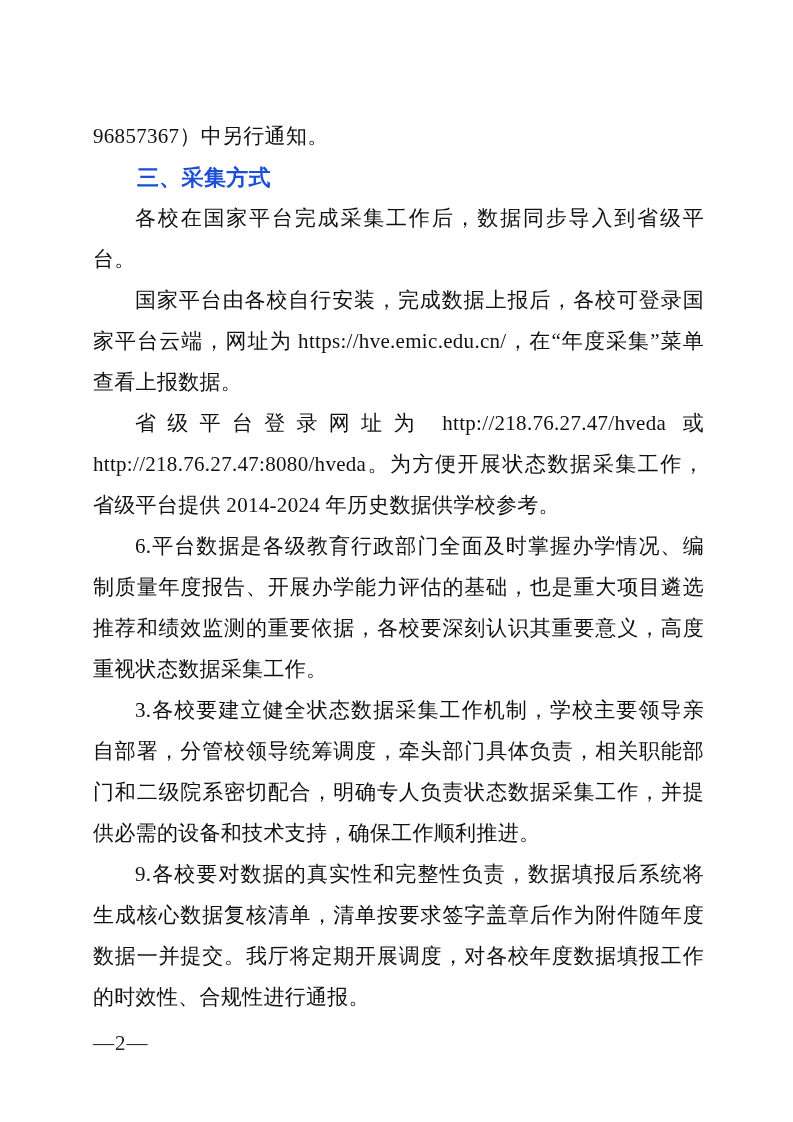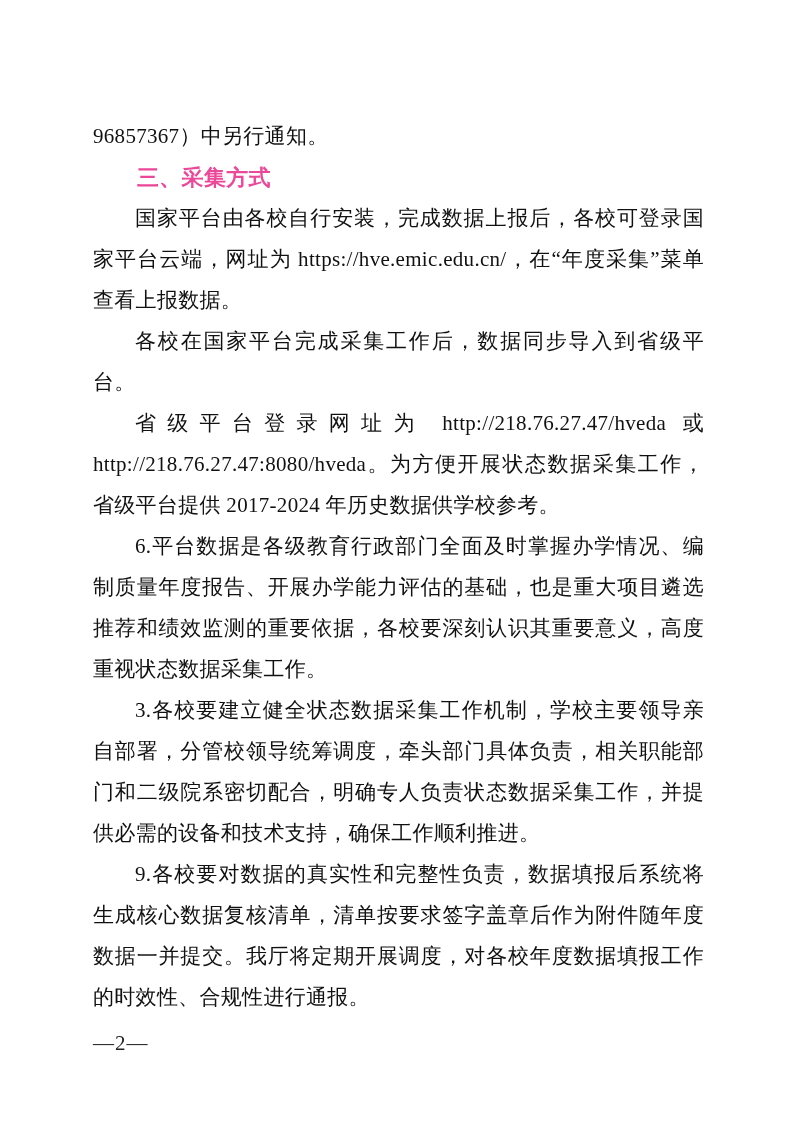--- a/index.html
+++ b/index.html
@@ -25,40 +25,40 @@
   }
   .para { text-indent: 2em; }
   .para.cont { text-indent: 0; }
   .heading {
     font-family: "Liberation Sans", "DejaVu Sans", sans-serif;
     font-weight: 700;
     font-size: 22px;
     line-height: 41px;
     text-indent: 2em;
     text-align: left;
-    color: #ec4899;
+    color: #1d4ed8;
   }
   .pagenum {
     position: absolute;
     left: 93px;
     top: 1028px;
     font-size: 21px;
     line-height: 30px;
     color: #222222;
     letter-spacing: 1px;
   }
 </style>
 </head>
 <body>
 
 <div class="page">
   <div class="content">
     <p class="para cont">96857367）中另行通知。</p>
     <h2 class="heading">三、采集方式</h2>
+    <p class="para">各校在国家平台完成采集工作后，数据同步导入到省级平台。</p>
     <p class="para">国家平台由各校自行安装，完成数据上报后，各校可登录国家平台云端，网址为 https://hve.emic.edu.cn/，在“年度采集”菜单查看上报数据。</p>
-    <p class="para">各校在国家平台完成采集工作后，数据同步导入到省级平台。</p>
-    <p class="para">省级平台登录网址为 http://218.76.27.47/hveda 或 http://218.76.27.47:8080/hveda。为方便开展状态数据采集工作，省级平台提供 2017-2024 年历史数据供学校参考。</p>
+    <p class="para">省级平台登录网址为 http://218.76.27.47/hveda 或 http://218.76.27.47:8080/hveda。为方便开展状态数据采集工作，省级平台提供 2014-2024 年历史数据供学校参考。</p>
     <p class="para">6.平台数据是各级教育行政部门全面及时掌握办学情况、编制质量年度报告、开展办学能力评估的基础，也是重大项目遴选推荐和绩效监测的重要依据，各校要深刻认识其重要意义，高度重视状态数据采集工作。</p>
     <p class="para">3.各校要建立健全状态数据采集工作机制，学校主要领导亲自部署，分管校领导统筹调度，牵头部门具体负责，相关职能部门和二级院系密切配合，明确专人负责状态数据采集工作，并提供必需的设备和技术支持，确保工作顺利推进。</p>
     <p class="para">9.各校要对数据的真实性和完整性负责，数据填报后系统将生成核心数据复核清单，清单按要求签字盖章后作为附件随年度数据一并提交。我厅将定期开展调度，对各校年度数据填报工作的时效性、合规性进行通报。</p>
   </div>
   <div class="pagenum">—2—</div>
 </div>
 
 </body></html>

